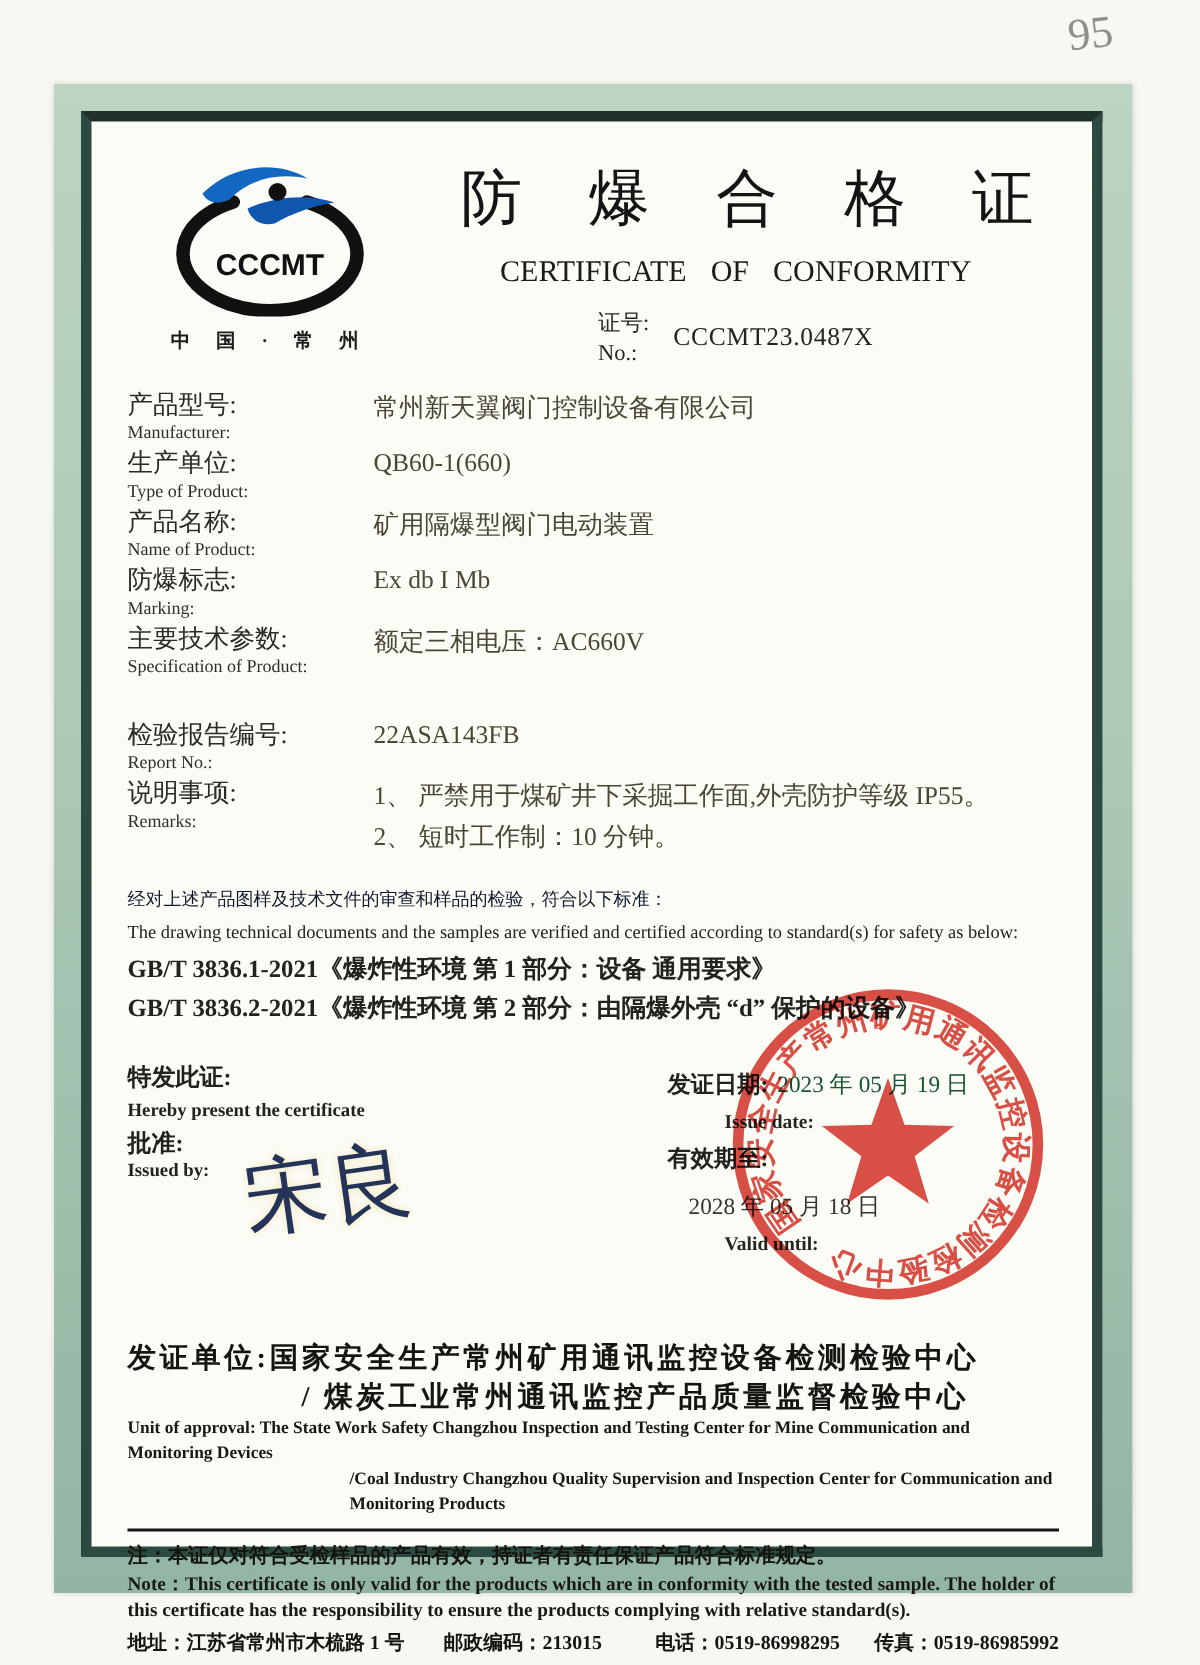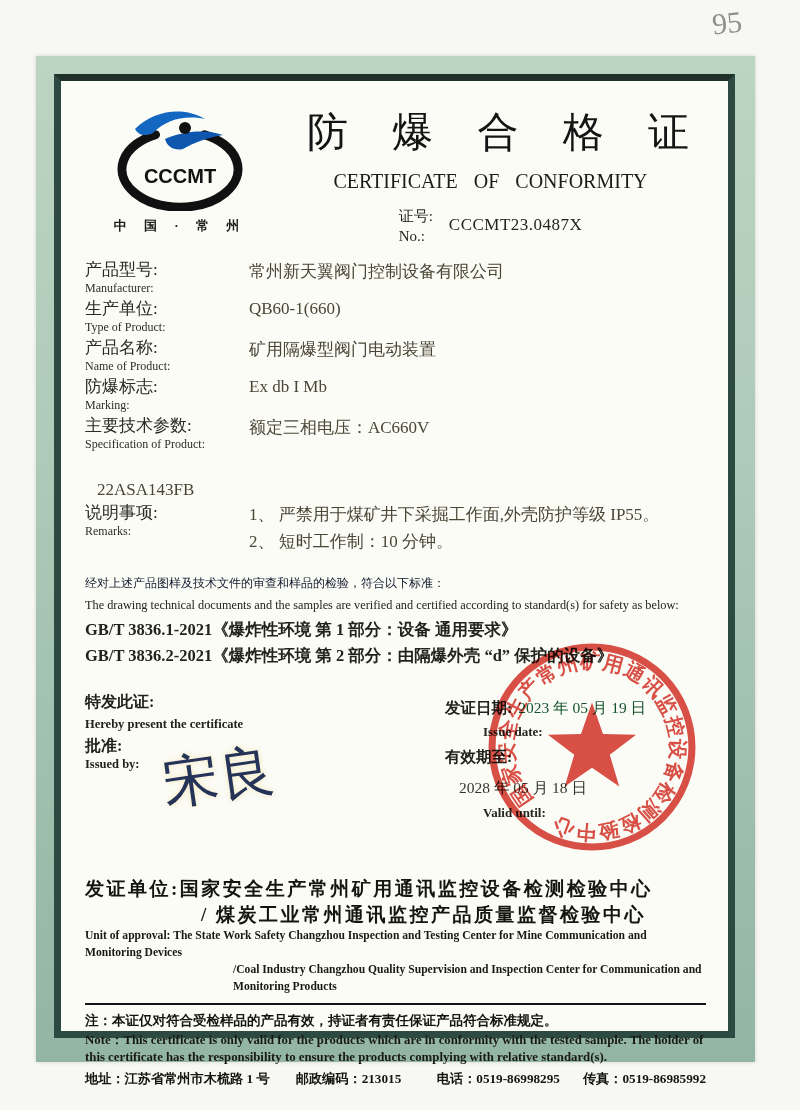--- a/index.html
+++ b/index.html
@@ -158,20 +158,24 @@
       </div>
       <div class="row">
         <div class="lbl">
           <div class="lbl-cn">主要技术参数:</div>
           <div class="lbl-en">Specification of Product:</div>
         </div>
         <div class="val">额定三相电压：AC660V</div>
       </div>
 
       <div class="row row-report">
+        <div class="lbl">
+          <div class="lbl-cn">检验报告编号:</div>
+          <div class="lbl-en">Report No.:</div>
+        </div>
         <div class="val">22ASA143FB</div>
       </div>
       <div class="row">
         <div class="lbl">
           <div class="lbl-cn">说明事项:</div>
           <div class="lbl-en">Remarks:</div>
         </div>
         <div class="val">
           <div class="val-line">1、 严禁用于煤矿井下采掘工作面,外壳防护等级 IP55。</div>
           <div class="val-line">2、 短时工作制：10 分钟。</div>

